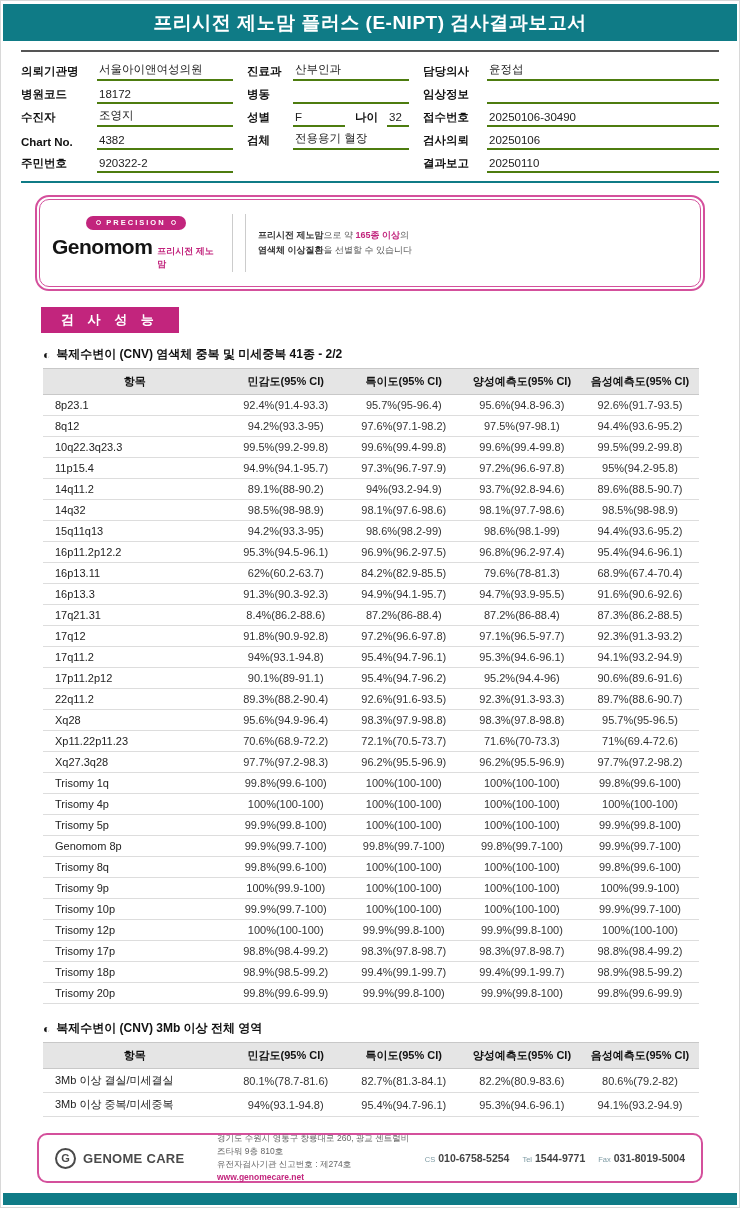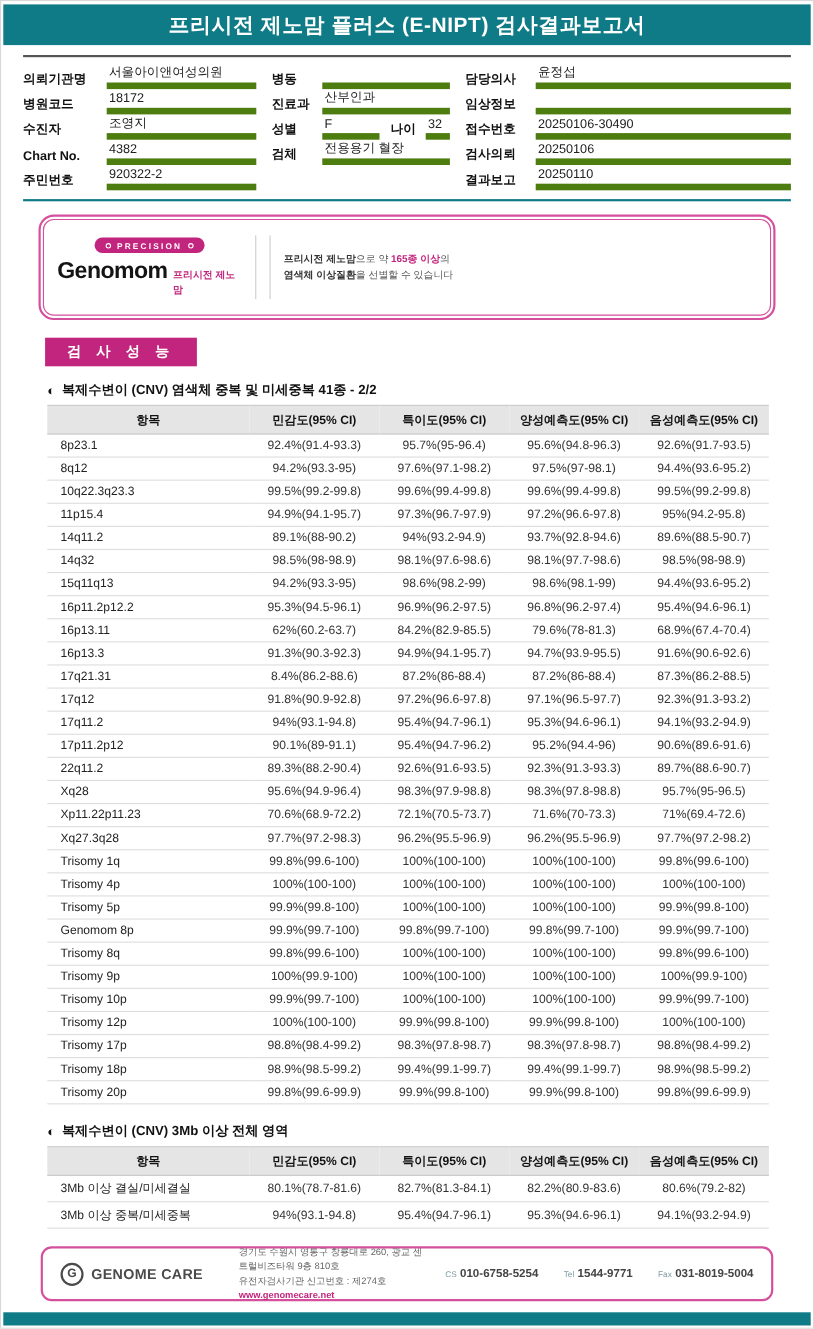--- a/index.html
+++ b/index.html
@@ -18,21 +18,21 @@
 
   
   .patient{margin:9px 20px 0;border-top:2px solid #555;border-bottom:2px solid var(--teal);
            padding:6px 0 8px;display:grid;grid-template-columns:212px 162px 1fr;column-gap:14px;}
   .pi-col{display:flex;flex-direction:column;}
   .pi-field{display:flex;align-items:flex-end;height:23px;font-size:11.5px;}
   .pi-label{font-weight:bold;flex-shrink:0;padding-bottom:2px;color:#111;}
   .c1 .pi-label{width:76px;}
   .c2 .pi-label{width:46px;}
   .c3 .pi-label{width:64px;}
-  .pi-value{flex:1;border-bottom:6px solid #4d7c0f;padding:0 2px 2px;min-height:15px;color:#222;}
+  .pi-value{flex:1;border-bottom:2px solid #4d7c0f;padding:0 2px 2px;min-height:15px;color:#222;}
   .pi-value.sex{flex:0 0 52px;}
   .pi-label.age{width:32px;margin-left:10px;}
 
   
   .report-box{margin:16px 38px 0;border:1px solid var(--pink-border);outline:2px solid var(--pink-border);
               outline-offset:2px;border-radius:10px;height:88px;display:flex;align-items:center;
               padding:10px 12px;gap:12px;background:#fff;}
   .logo-block{width:168px;display:flex;flex-direction:column;align-items:center;gap:5px;}
   .precision-pill{background:var(--magenta);color:#fff;font-size:7.5px;letter-spacing:2px;
                   padding:2.5px 10px;border-radius:9px;font-weight:bold;display:inline-flex;align-items:center;gap:5px;}
@@ -66,21 +66,21 @@
 
   
   .footer-box{margin:16px 36px 0;border:2px solid var(--pink-border);border-radius:10px;height:50px;
               display:flex;align-items:center;padding:6px 16px;gap:14px;}
   .gc-logo{display:flex;align-items:center;gap:7px;width:148px;flex-shrink:0;}
   .gc-mark{width:21px;height:21px;border:2.5px solid #4a4a4a;border-radius:50%;display:flex;
            align-items:center;justify-content:center;font-weight:800;font-size:11px;color:#4a4a4a;}
   .gc-text{font-weight:800;font-size:13px;color:#4a4a4a;letter-spacing:.3px;white-space:nowrap;}
   .footer-info{flex:1;font-size:8.5px;color:#666;line-height:1.55;}
   .footer-info .site{color:var(--magenta);font-weight:bold;}
-  .footer-contacts{display:flex;gap:23px;align-items:center;flex-shrink:0;}
+  .footer-contacts{display:flex;gap:13px;align-items:center;flex-shrink:0;}
   .contact{display:flex;align-items:baseline;gap:3px;}
   .contact-label{color:#7d9aa3;font-size:7.5px;}
   .contact-value{font-weight:bold;color:#444;font-size:10.5px;}
   .bottom-bar{position:absolute;left:2px;right:2px;bottom:2px;height:12px;background:var(--teal);}
 </style>
 </head>
 <body>
 
 <div class="page">
 
@@ -106,26 +106,26 @@
         <span class="pi-label">Chart No.</span>
         <span class="pi-value">4382</span>
       </div>
       <div class="pi-field">
         <span class="pi-label">주민번호</span>
         <span class="pi-value">920322-2</span>
       </div>
     </div>
     <div class="pi-col c2">
       <div class="pi-field">
+        <span class="pi-label">진료과</span>
+        <span class="pi-value">산부인과</span>
+      </div>
+      <div class="pi-field">
         <span class="pi-label">병동</span>
         <span class="pi-value"></span>
-      </div>
-      <div class="pi-field">
-        <span class="pi-label">진료과</span>
-        <span class="pi-value">산부인과</span>
       </div>
       <div class="pi-field">
         <span class="pi-label">성별</span>
         <span class="pi-value sex">F</span>
         <span class="pi-label age">나이</span>
         <span class="pi-value">32</span>
       </div>
       <div class="pi-field">
         <span class="pi-label">검체</span>
         <span class="pi-value">전용용기 혈장</span>

